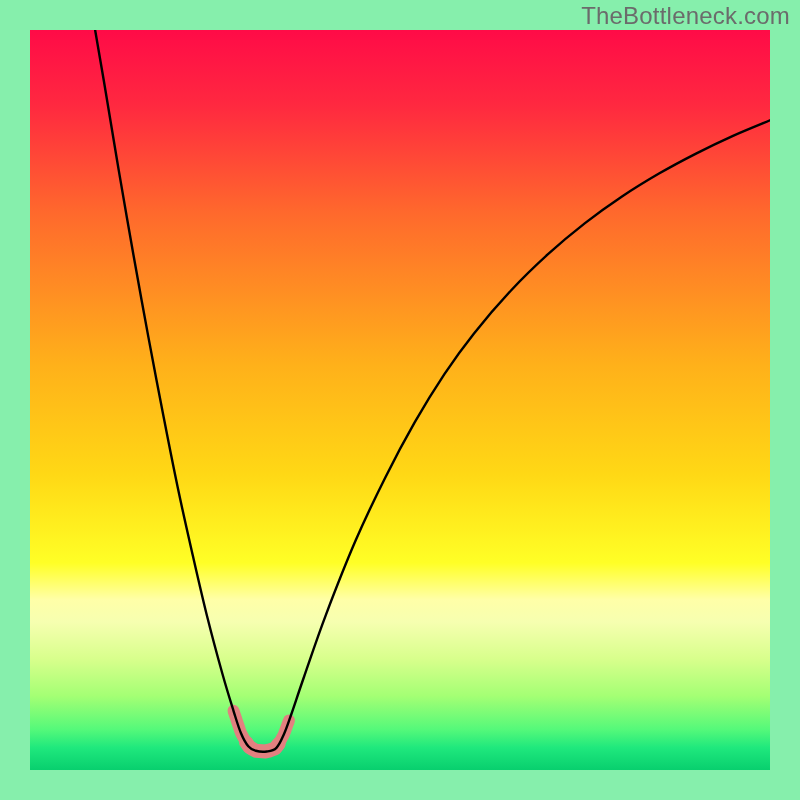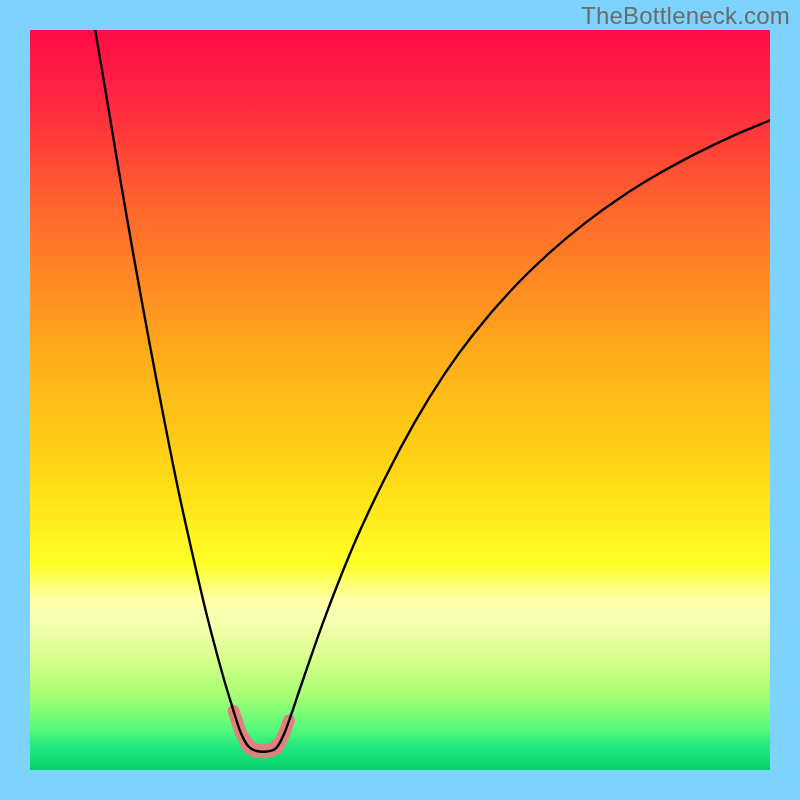--- a/index.html
+++ b/index.html
@@ -10,21 +10,21 @@
     background: #000;
     overflow: hidden;
     font-family: Arial, Helvetica, sans-serif;
   }
   .frame {
     position: absolute;
     left: 0;
     top: 0;
     width: 800px;
     height: 800px;
-    background: #7dd3fc;
+    background: #86efac;
   }
   .watermark {
     position: absolute;
     top: 2px;
     right: 10px;
     color: #6b6b6b;
     font-size: 24px;
     font-weight: 500;
     letter-spacing: 0.2px;
     user-select: none;

